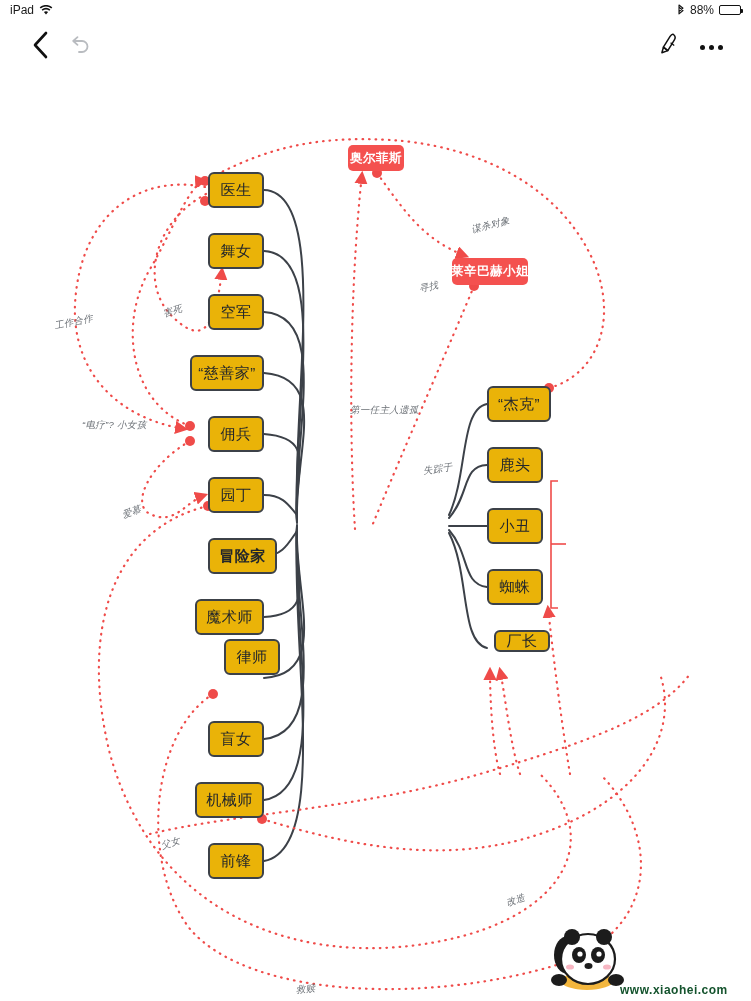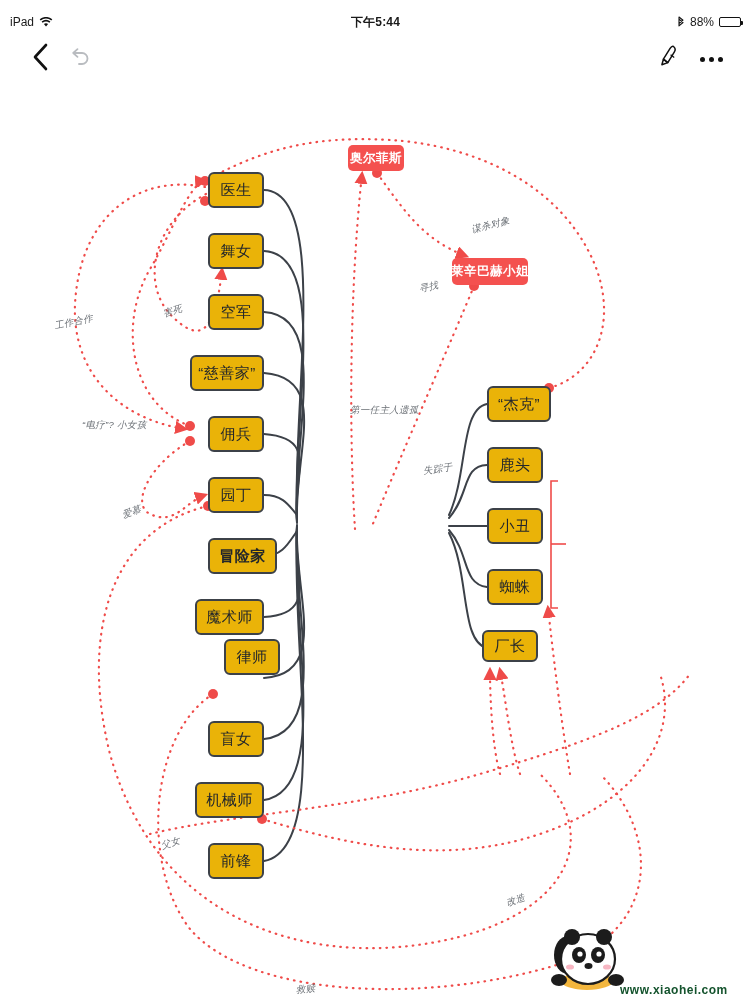--- a/index.html
+++ b/index.html
@@ -18,21 +18,20 @@
 
   
   .statusbar {
     height: 20px;
     display: flex;
     align-items: center;
     padding: 0 10px;
     font-size: 12px;
     color: #1a1a1a;
     position: relative;
-    margin-top: 12px;
   }
   .sb-left, .sb-right {
     display: flex;
     align-items: center;
     gap: 5px;
   }
   .sb-left { flex: 0 0 auto; }
   .sb-right { margin-left: auto; }
   .sb-center {
     position: absolute;
@@ -186,21 +185,20 @@
   <div class="sb-left">
     <span class="sb-label">iPad</span>
     <span class="wifi-icon">
       <svg width="14" height="11" viewBox="0 0 14 11">
           <path d="M7 9.6l2.1-2.6a3.3 3.3 0 0 0-4.2 0L7 9.6z" fill="#111"></path>
           <path d="M2.6 4.6a6.9 6.9 0 0 1 8.8 0l-1 1.2a5.4 5.4 0 0 0-6.8 0l-1-1.2z" fill="#111"></path>
           <path d="M.7 2.2a9.9 9.9 0 0 1 12.6 0l-1 1.2a8.4 8.4 0 0 0-10.6 0L.7 2.2z" fill="#111"></path>
         </svg>
     </span>
   </div>
-  <div class="sb-center">下午5:44</div>
   <div class="sb-right">
     <span class="bt-icon">
       <svg width="8" height="13" viewBox="0 0 8 13">
           <path d="M2 3.2l4 3.3-4 3.3V1l4 3.2-4 3.3" stroke="#111" stroke-width="1.1" fill="none" stroke-linejoin="round"></path>
         </svg>
     </span>
     <span class="pct">88%</span>
     <span class="battery"><span class="fill" id="batt-fill" style="width: 88%;"></span></span>
   </div>
 </div>
@@ -367,21 +365,21 @@
       </div>
       <div class="node" style="left: 487px; top: 373px; width: 56px; height: 36px;">
         <span>鹿头</span>
       </div>
       <div class="node" style="left: 487px; top: 434px; width: 56px; height: 36px;">
         <span>小丑</span>
       </div>
       <div class="node" style="left: 487px; top: 495px; width: 56px; height: 36px;">
         <span>蜘蛛</span>
       </div>
-      <div class="node" style="left: 482px; top: 556px; width: 56px; height: 32px;">
+      <div class="node" style="left: 494px; top: 556px; width: 56px; height: 22px;">
         <span>厂长</span>
       </div>
     </div>
 
   <div id="red-nodes">
       <div class="rednode" style="left: 348px; top: 71px; width: 56px; height: 26px;">
         <span>奥尔菲斯</span>
       </div>
       <div class="rednode" style="left: 452px; top: 184px; width: 76px; height: 27px;">
         <span>莱辛巴赫小姐</span>

